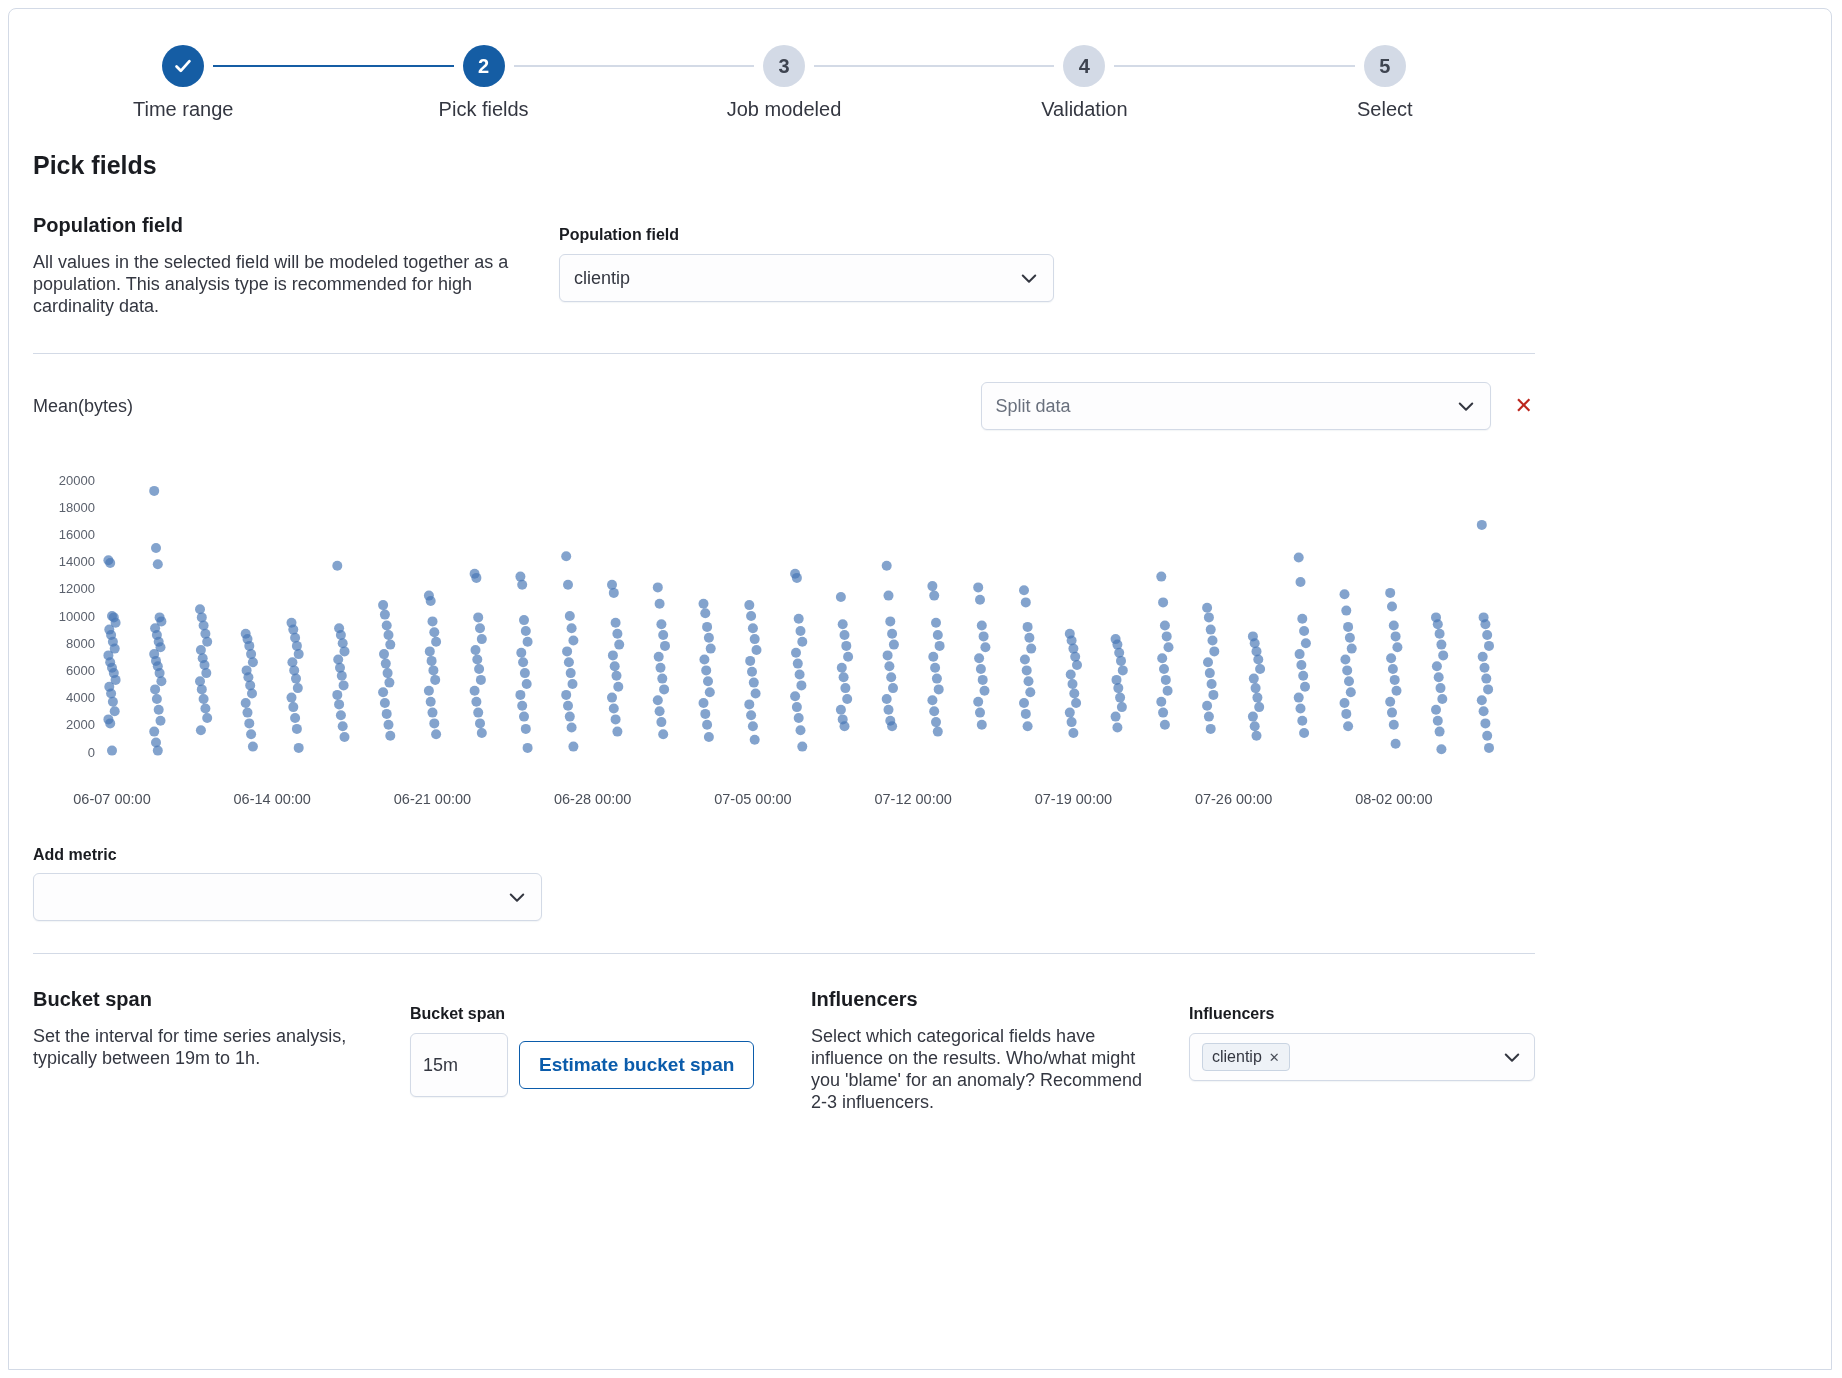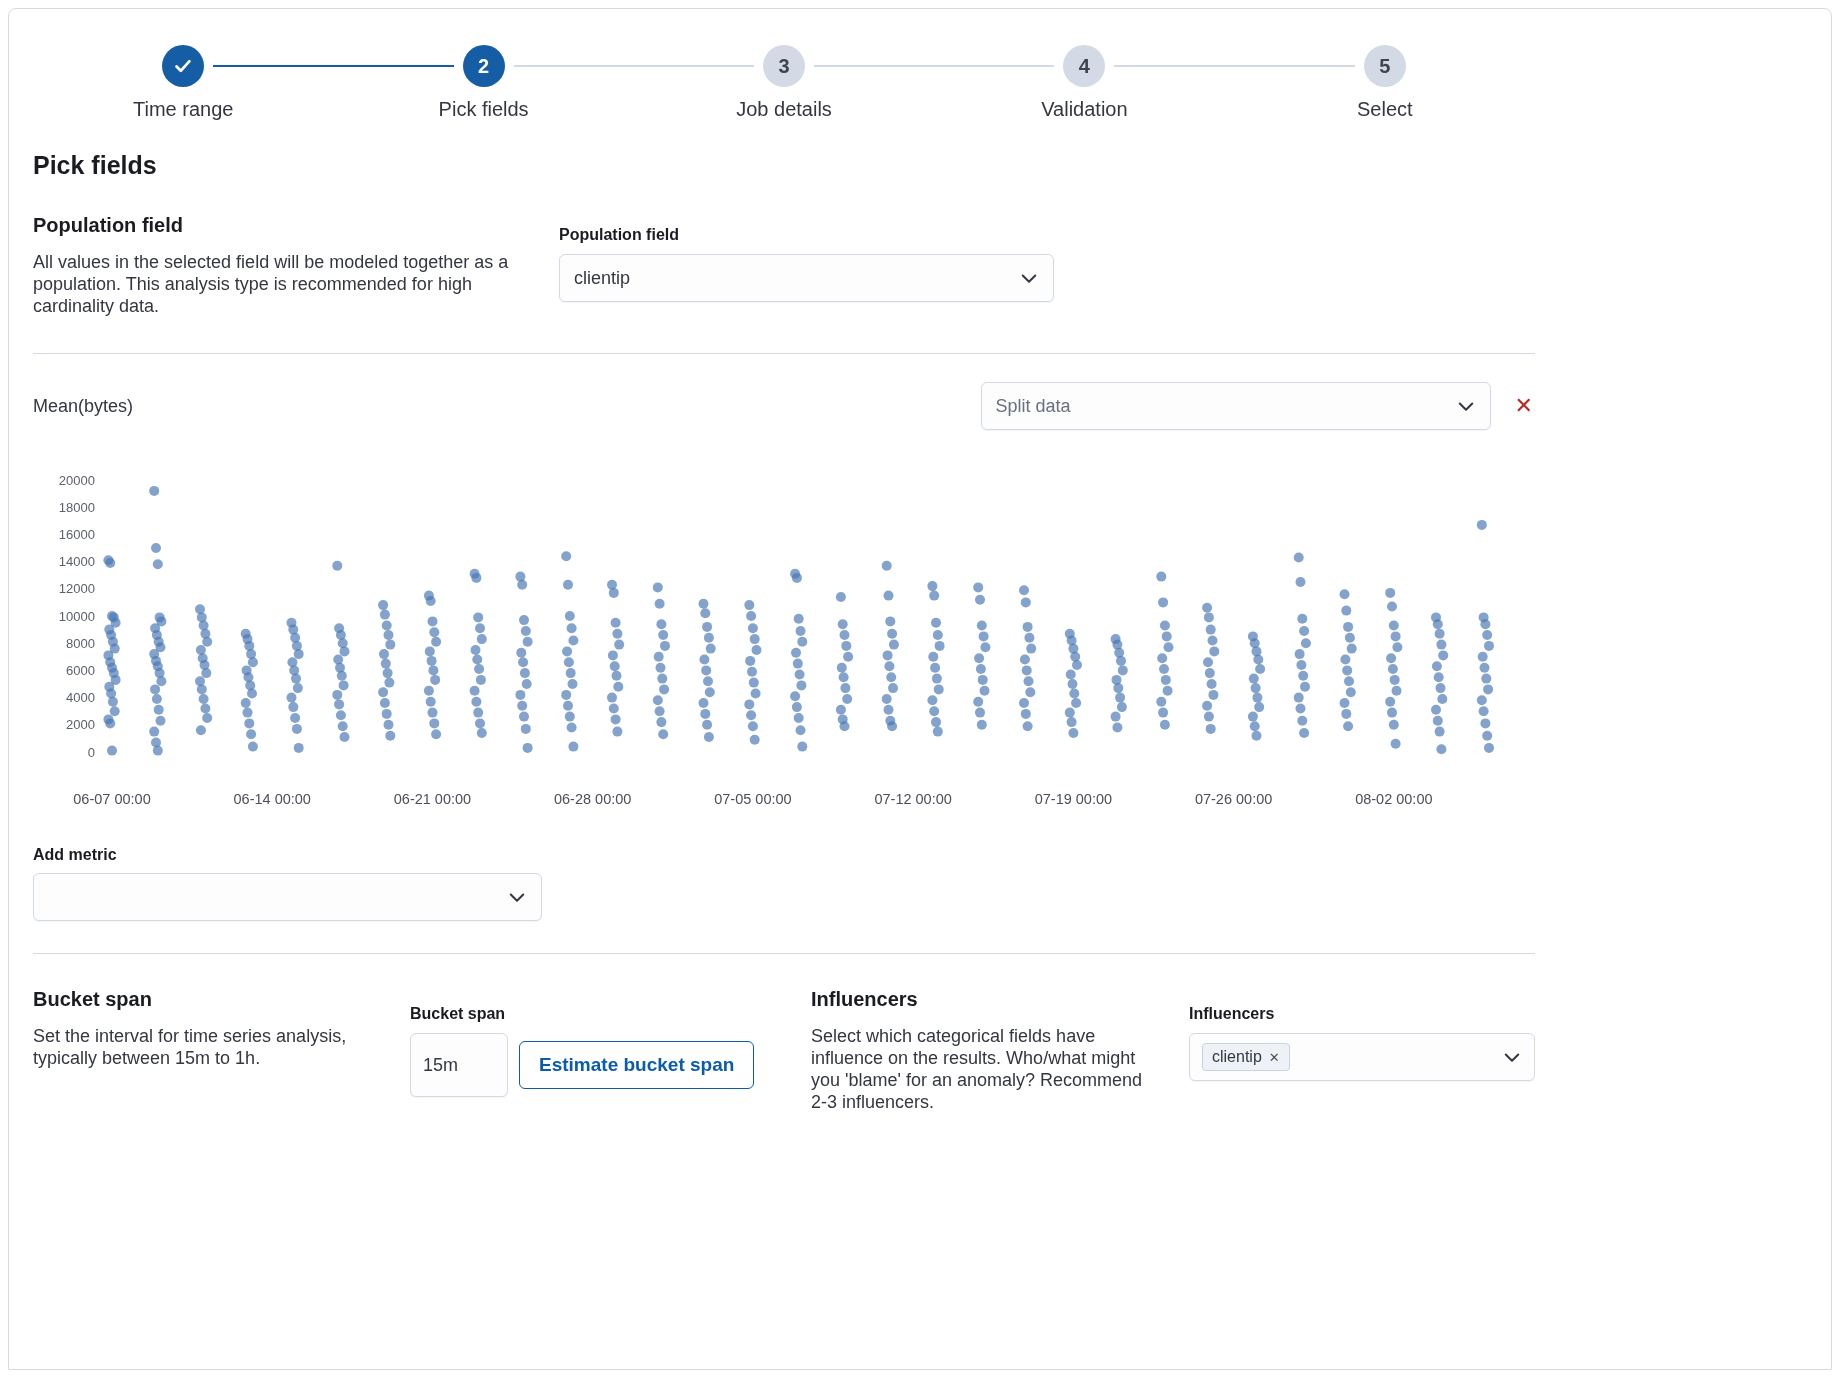--- a/index.html
+++ b/index.html
@@ -130,21 +130,21 @@
             </svg>
         </div>
         <div class="step-label">Time range</div>
       </div>
       <div class="step current line-active">
         <div class="step-circle">2</div>
         <div class="step-label">Pick fields</div>
       </div>
       <div class="step">
         <div class="step-circle">3</div>
-        <div class="step-label">Job details</div>
+        <div class="step-label">Job modeled</div>
       </div>
       <div class="step">
         <div class="step-circle">4</div>
         <div class="step-label">Validation</div>
       </div>
       <div class="step">
         <div class="step-circle">5</div>
         <div class="step-label">Select</div>
       </div>
     </div>
@@ -637,21 +637,21 @@
             <path d="M3 6l5 5 5-5" stroke="#343741" stroke-width="1.6" fill="none" stroke-linecap="round" stroke-linejoin="round"></path>
           </svg>
       </div>
     </div>
 
     <hr class="divider second">
 
     <section class="bottom-row">
       <div class="bs-text">
         <h3 class="section-heading">Bucket span</h3>
-        <p class="section-desc">Set the interval for time series analysis, typically between 15m to 1h.</p>
+        <p class="section-desc">Set the interval for time series analysis, typically between 19m to 1h.</p>
       </div>
       <div class="bs-controls">
         <div class="field-label">Bucket span</div>
         <div class="bs-line">
           <input class="bs-input" type="text" value="15m" style="">
           <button class="btn-estimate">Estimate bucket span</button>
         </div>
       </div>
       <div class="inf-text">
         <h3 class="section-heading">Influencers</h3>

